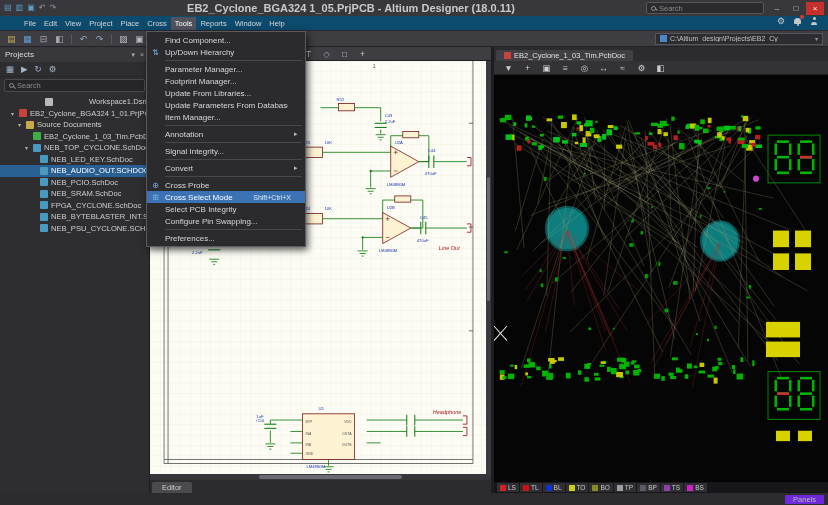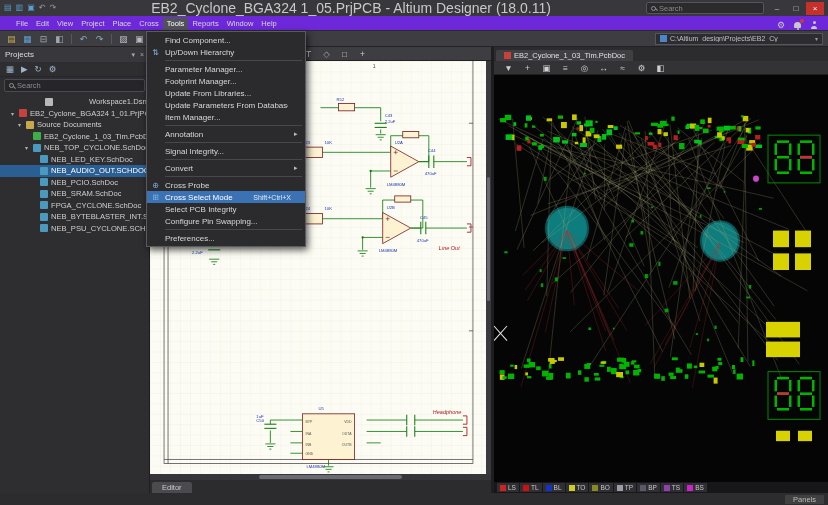--- a/index.html
+++ b/index.html
@@ -3,32 +3,32 @@
 <meta charset="utf-8">
 <style>
   * { margin:0; padding:0; box-sizing:border-box; }
   body { font-family:"Liberation Sans", sans-serif; background:#1a1a1c; }
   .window { width:828px; height:505px; display:flex; flex-direction:column; background:#2d2d30; position:relative; overflow:hidden; }
 
   
   .titlebar { height:16px; background:#38383c; display:flex; align-items:center; padding:0 4px; gap:4px; flex:none; }
   .tb-icons { display:flex; gap:4px; align-items:center; }
   .tb-icon { font-size:8px; line-height:8px; }
-  .tb-title { flex:1; text-align:center; font-size:14px; color:#c9c9c9; white-space:nowrap; overflow:hidden; }
+  .tb-title { flex:1; text-align:center; font-size:11px; color:#c9c9c9; white-space:nowrap; overflow:hidden;font-weight:bold; }
   .tb-search { width:118px; height:12px; background:#2b2b2e; border:1px solid #55555c; border-radius:2px; display:flex; align-items:center; gap:3px; padding:0 4px; }
   .tb-search input { background:transparent; border:none; outline:none; color:#aaa; font-size:7.5px; width:100%; font-family:"Liberation Sans",sans-serif; }
   .tb-search input::placeholder { color:#8a8a8a; }
   .mag-icon { width:5px; height:5px; border:1px solid #909090; border-radius:50%; position:relative; flex:none; }
   .mag-icon::after { content:""; position:absolute; width:3px; height:1px; background:#909090; transform:rotate(45deg); right:-2.5px; bottom:-0.5px; }
   .win-btns { display:flex; gap:1px; }
   .win-btn { width:18px; height:13px; display:flex; align-items:center; justify-content:center; font-size:8px; color:#ccc; }
   .win-btn.close { background:#c4302b; color:#fff; }
 
   
-  .menubar { height:15px; background:#6d28d9; display:flex; align-items:flex-end; padding-left:12px; font-size:7.5px; color:#d6d6d6; flex:none; border-bottom:1px solid #2a2a2d; }
+  .menubar { height:15px; background:#0c4a6e; display:flex; align-items:flex-start; padding-left:20px; font-size:7.5px; color:#d6d6d6; flex:none; border-bottom:1px solid #2a2a2d; }
   #menubar-items { display:flex; height:100%; align-items:center; }
   .menubar-item { padding:2px 4px; white-space:nowrap; }
   .menubar-item.open { background:#52525c; color:#fff; }
   .menubar-right { margin-left:auto; display:flex; align-items:center; gap:9px; padding-right:10px; }
   .mb-right-icon { color:#c8c8c8; font-size:9px; position:relative; display:inline-flex; }
   .bell-icon { width:7px; height:6px; background:#c8c8c8; border-radius:3.5px 3.5px 1px 1px; position:relative; display:inline-block; }
   .bell-icon::after { content:""; position:absolute; left:2.5px; bottom:-2px; width:2px; height:2px; border-radius:50%; background:#c8c8c8; }
   .badge { position:absolute; top:-3px; right:-3px; width:4px; height:4px; border-radius:50%; background:#d23a2e; }
   .user-icon { width:8px; height:8px; position:relative; display:inline-block; }
   .user-icon::before { content:""; position:absolute; top:0; left:2.5px; width:3px; height:3px; border-radius:50%; background:#c8c8c8; }
@@ -90,21 +90,21 @@
   .pcb-toolbar { height:14px; background:#333336; display:flex; gap:6px; align-items:center; padding:0 8px; font-size:8.5px; color:#cfcfcf; border-bottom:1px solid #202022; flex:none; }
   .pcb-canvas { flex:1; position:relative; background:#000; min-height:0; }
   .pcb-canvas svg { position:absolute; inset:0; width:100%; height:100%; }
   .layer-tabs { position:absolute; left:0; right:0; bottom:0; height:11px; background:rgba(25,25,28,.92); display:flex; align-items:center; gap:1px; padding:0 3px; font-size:6.5px; color:#c8c8c8; }
   .layer-tab { display:flex; align-items:center; gap:2px; padding:0 3px; background:#2e2e33; height:9px; }
   .lt-sw { width:6px; height:6px; display:inline-block; }
 
   
   .statusbar { height:13px; background:#3a3a3e; border-top:1px solid #1e1e20; display:flex; align-items:center; gap:18px; padding:0 6px; font-size:7.5px; color:#b8b8b8; flex:none; }
   .bottombar { height:12px; background:#2c2c2f; display:flex; align-items:center; justify-content:flex-end; padding:0 4px; font-size:7.5px; color:#bbb; flex:none; }
-  .panels-btn { background:#404040; padding:0 8px; border-radius:1px; }
+  .panels-btn { background:#6d28d9; padding:0 8px; border-radius:1px; }
 
   
   .tools-menu { position:absolute; left:146px; top:31px; width:160px; background:#2b2b2e; border:1px solid #5a5a60; box-shadow:2px 3px 7px rgba(0,0,0,.65); z-index:50; padding:2px 0; font-size:8px; color:#d8d8d8; }
   .menu-row { display:flex; align-items:center; height:12px; padding:0 5px 0 2px; gap:3px; }
   .menu-row.hl { background:#3a72b4; color:#fff; }
   .mi-icon { width:13px; text-align:center; font-size:8px; color:#7fb2e0; flex:none; }
   .mi-label { flex:1; white-space:nowrap; overflow:hidden; }
   .mi-short { color:#a8a8a8; font-size:7px; }
   .menu-row.hl .mi-short { color:#dce8f5; }
   .mi-sub { color:#bbb; font-size:7px; width:6px; }

